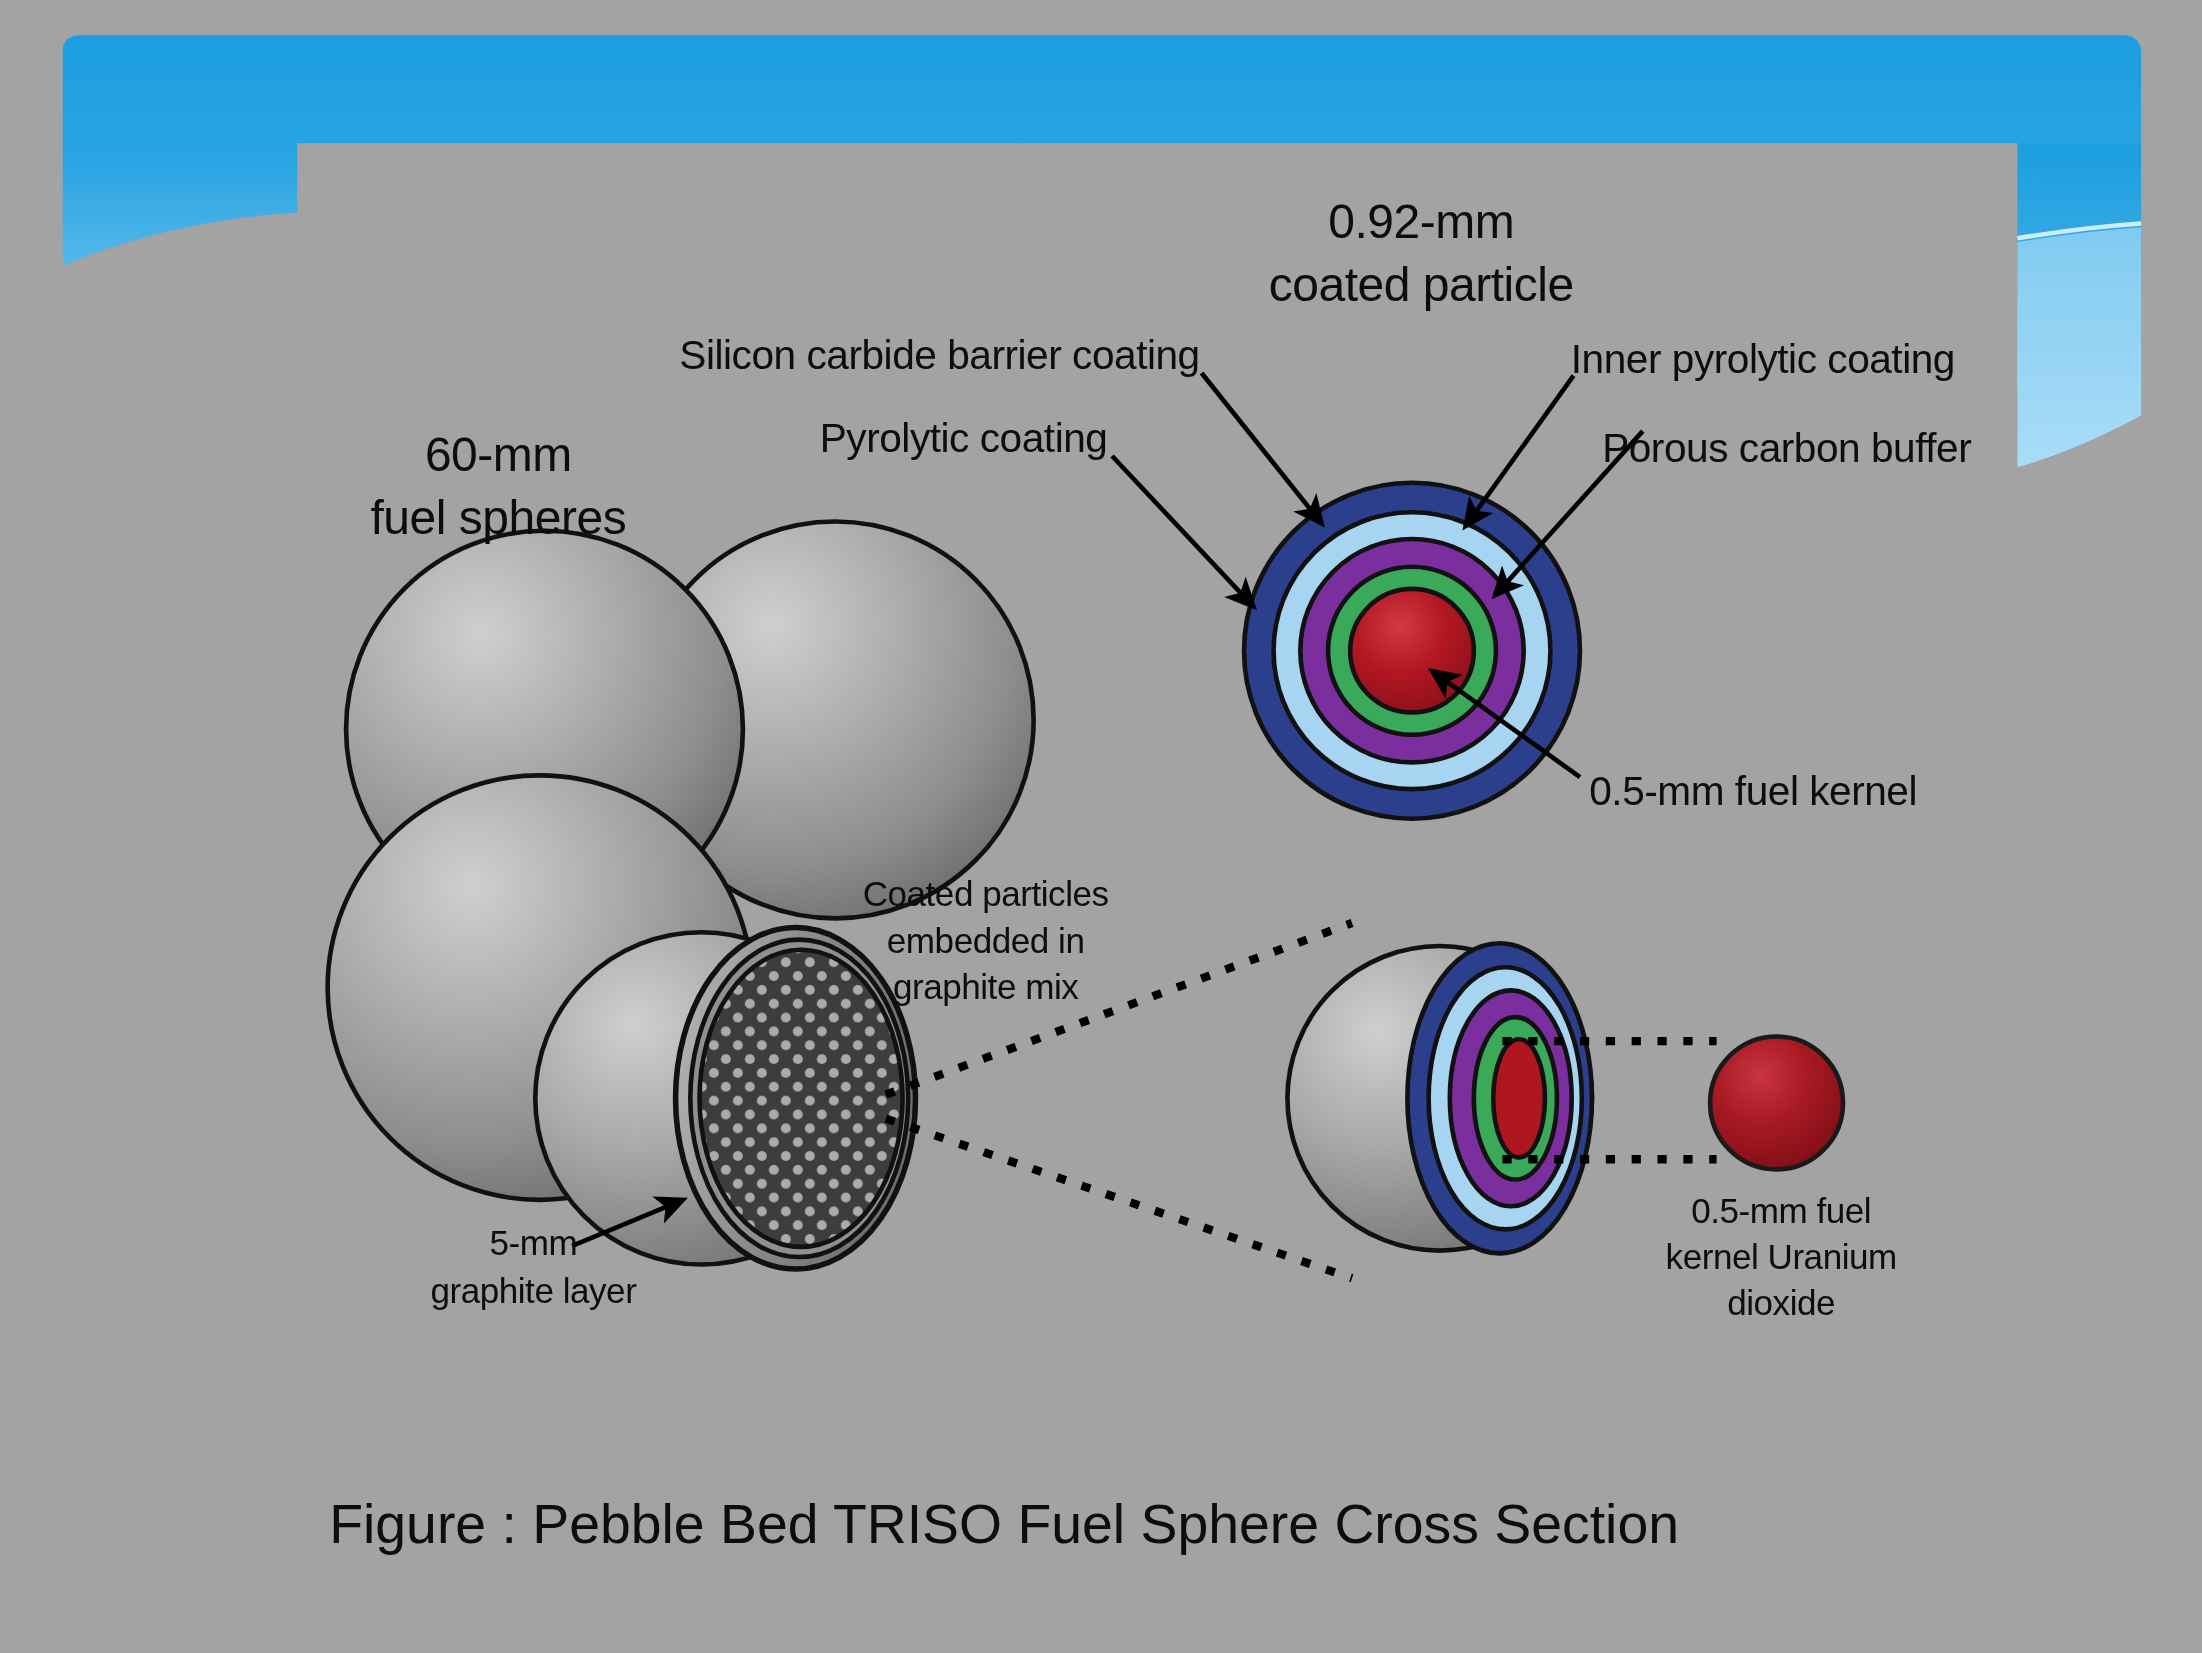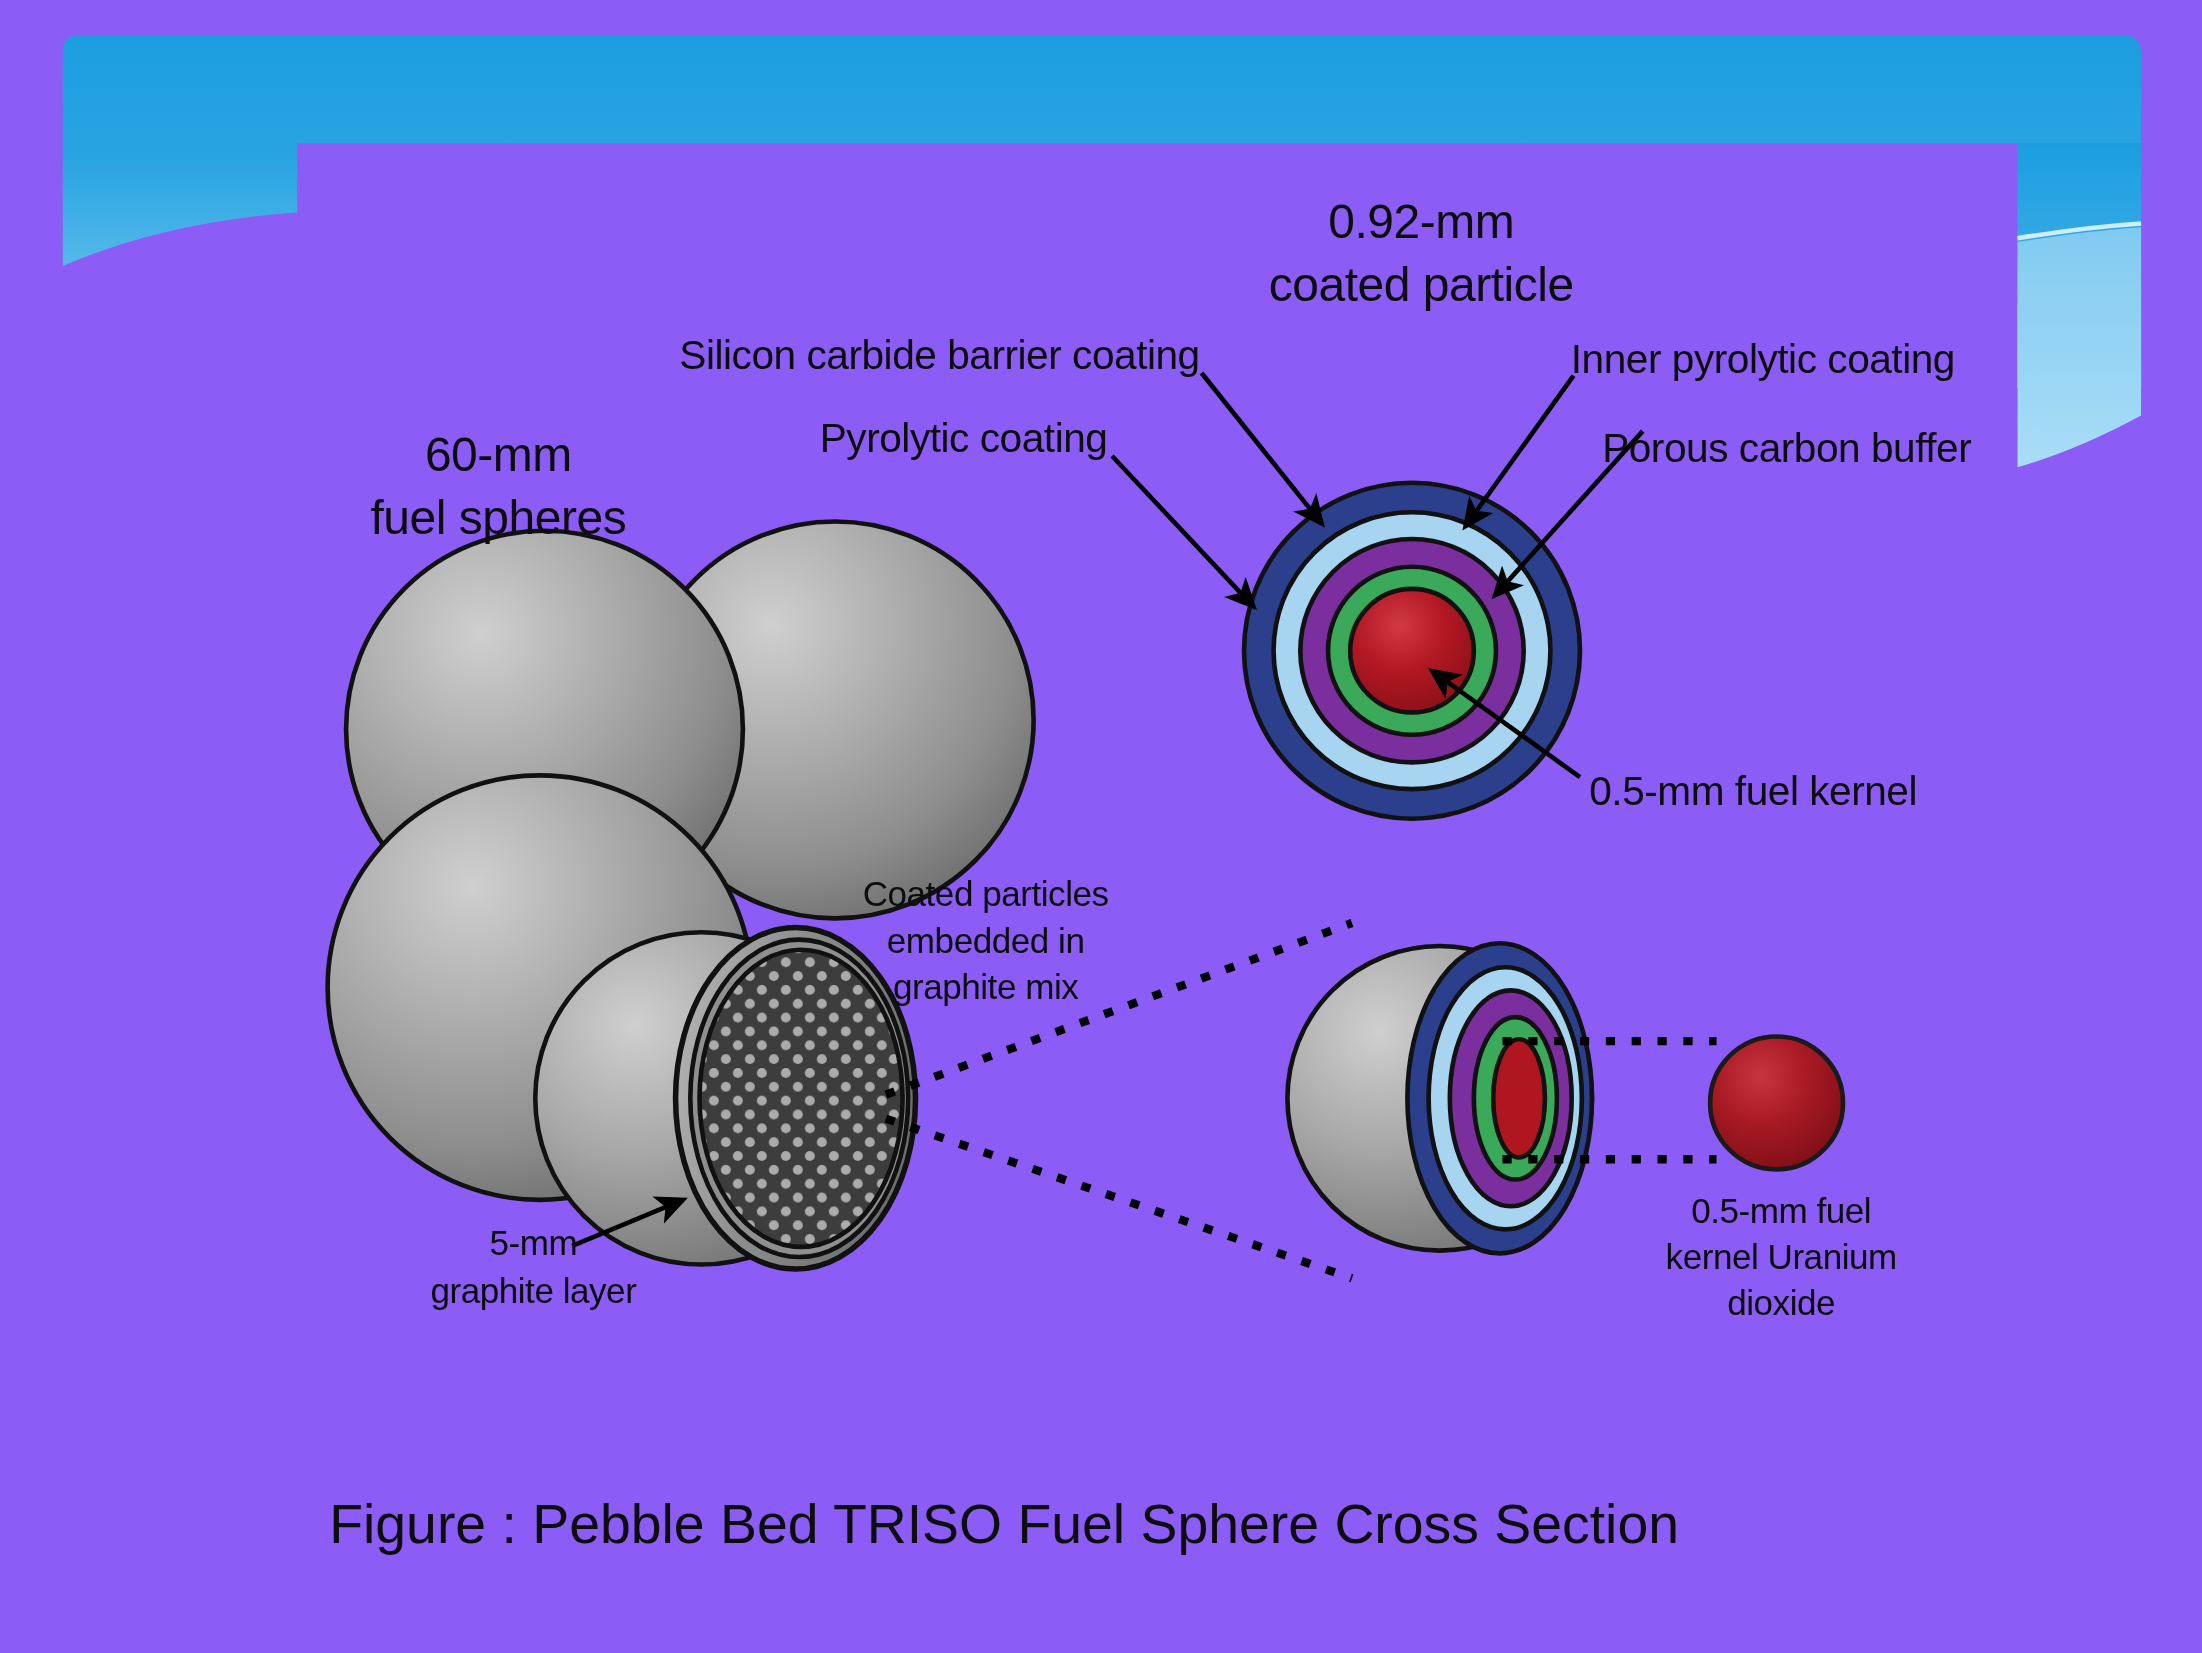--- a/index.html
+++ b/index.html
@@ -4,21 +4,21 @@
 <style>
   html, body {
     margin: 0;
     padding: 0;
     background: #ffffff;
   }
   #slide {
     position: relative;
     width: 2202px;
     height: 1654px;
-    background: #8b5cf6;
+    background: #a3a3a3;
     overflow: hidden;
     font-family: "Liberation Sans", "DejaVu Sans", sans-serif;
   }
   #banner {
     position: absolute;
     left: 0; top: 0;
     width: 2202px;
     height: 388px;
     pointer-events: none;
   }

